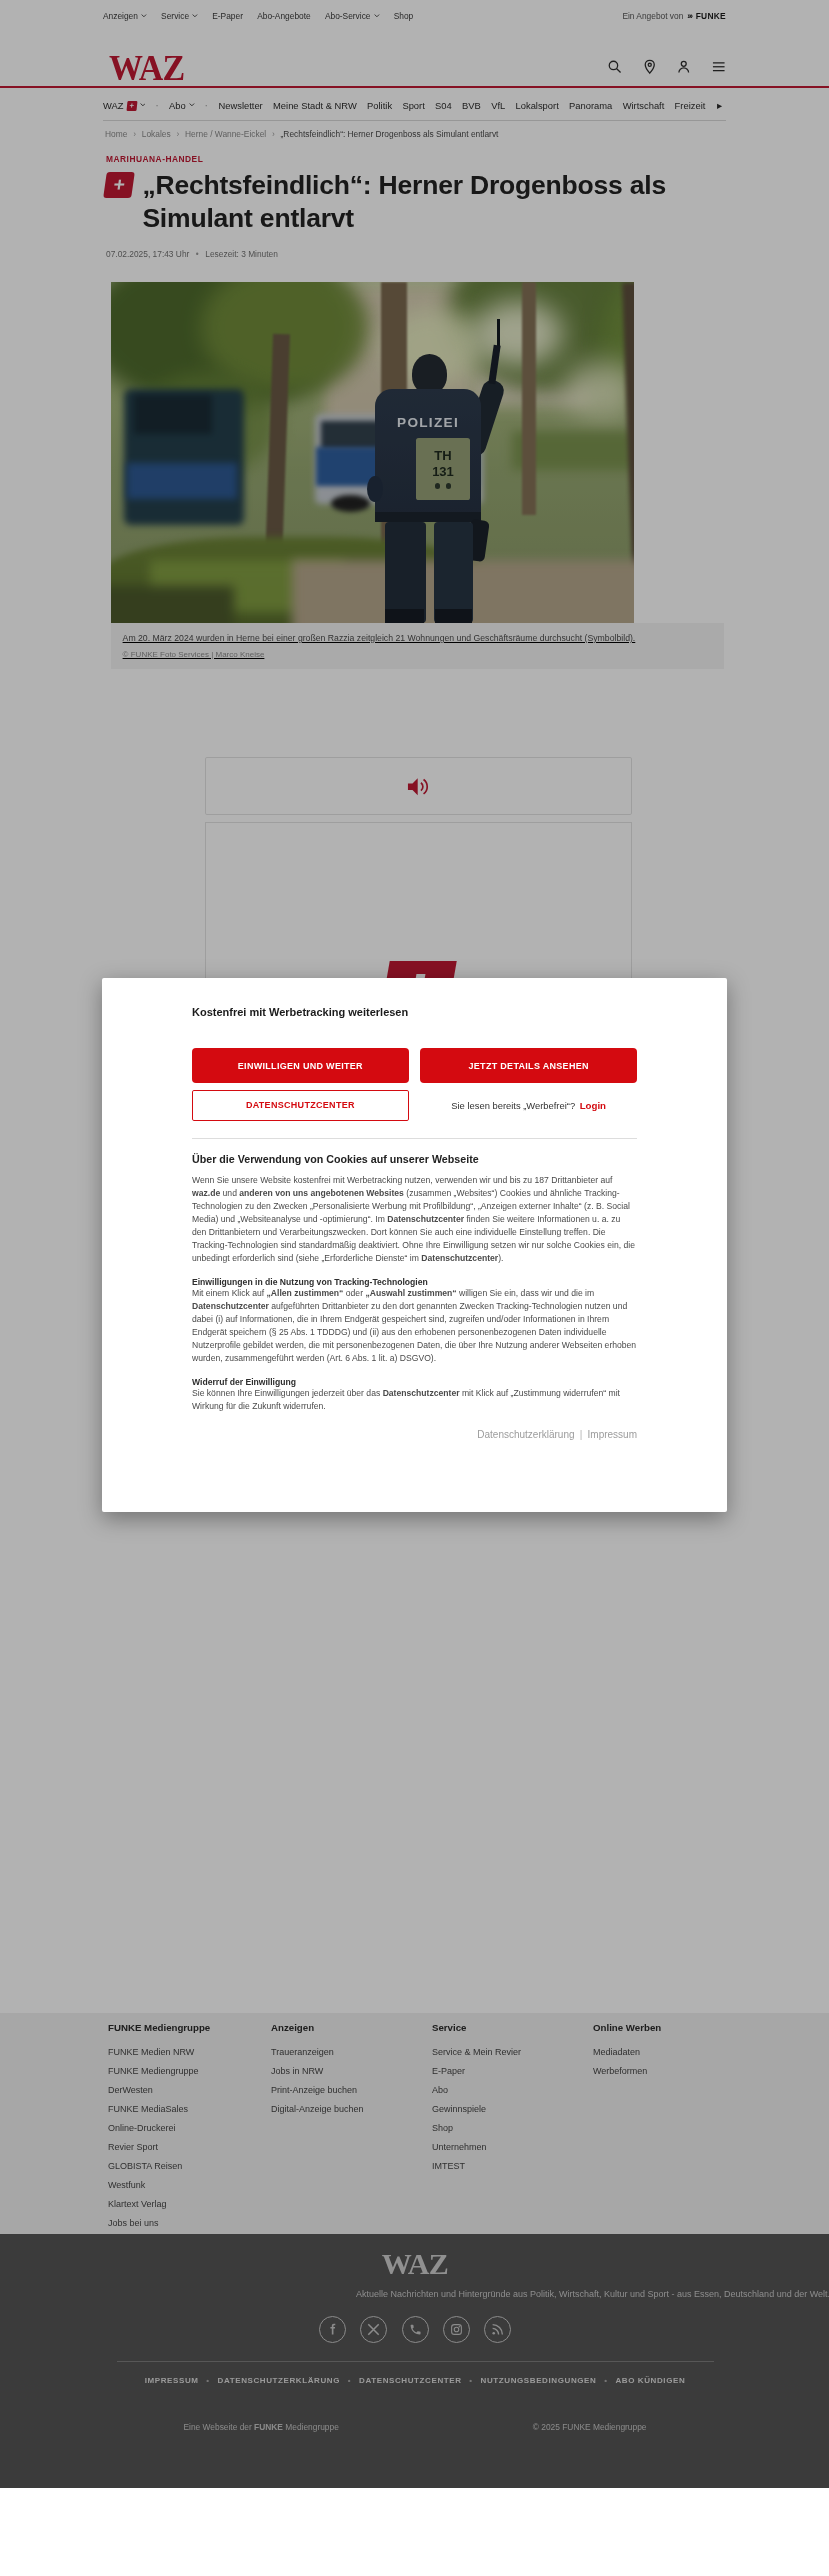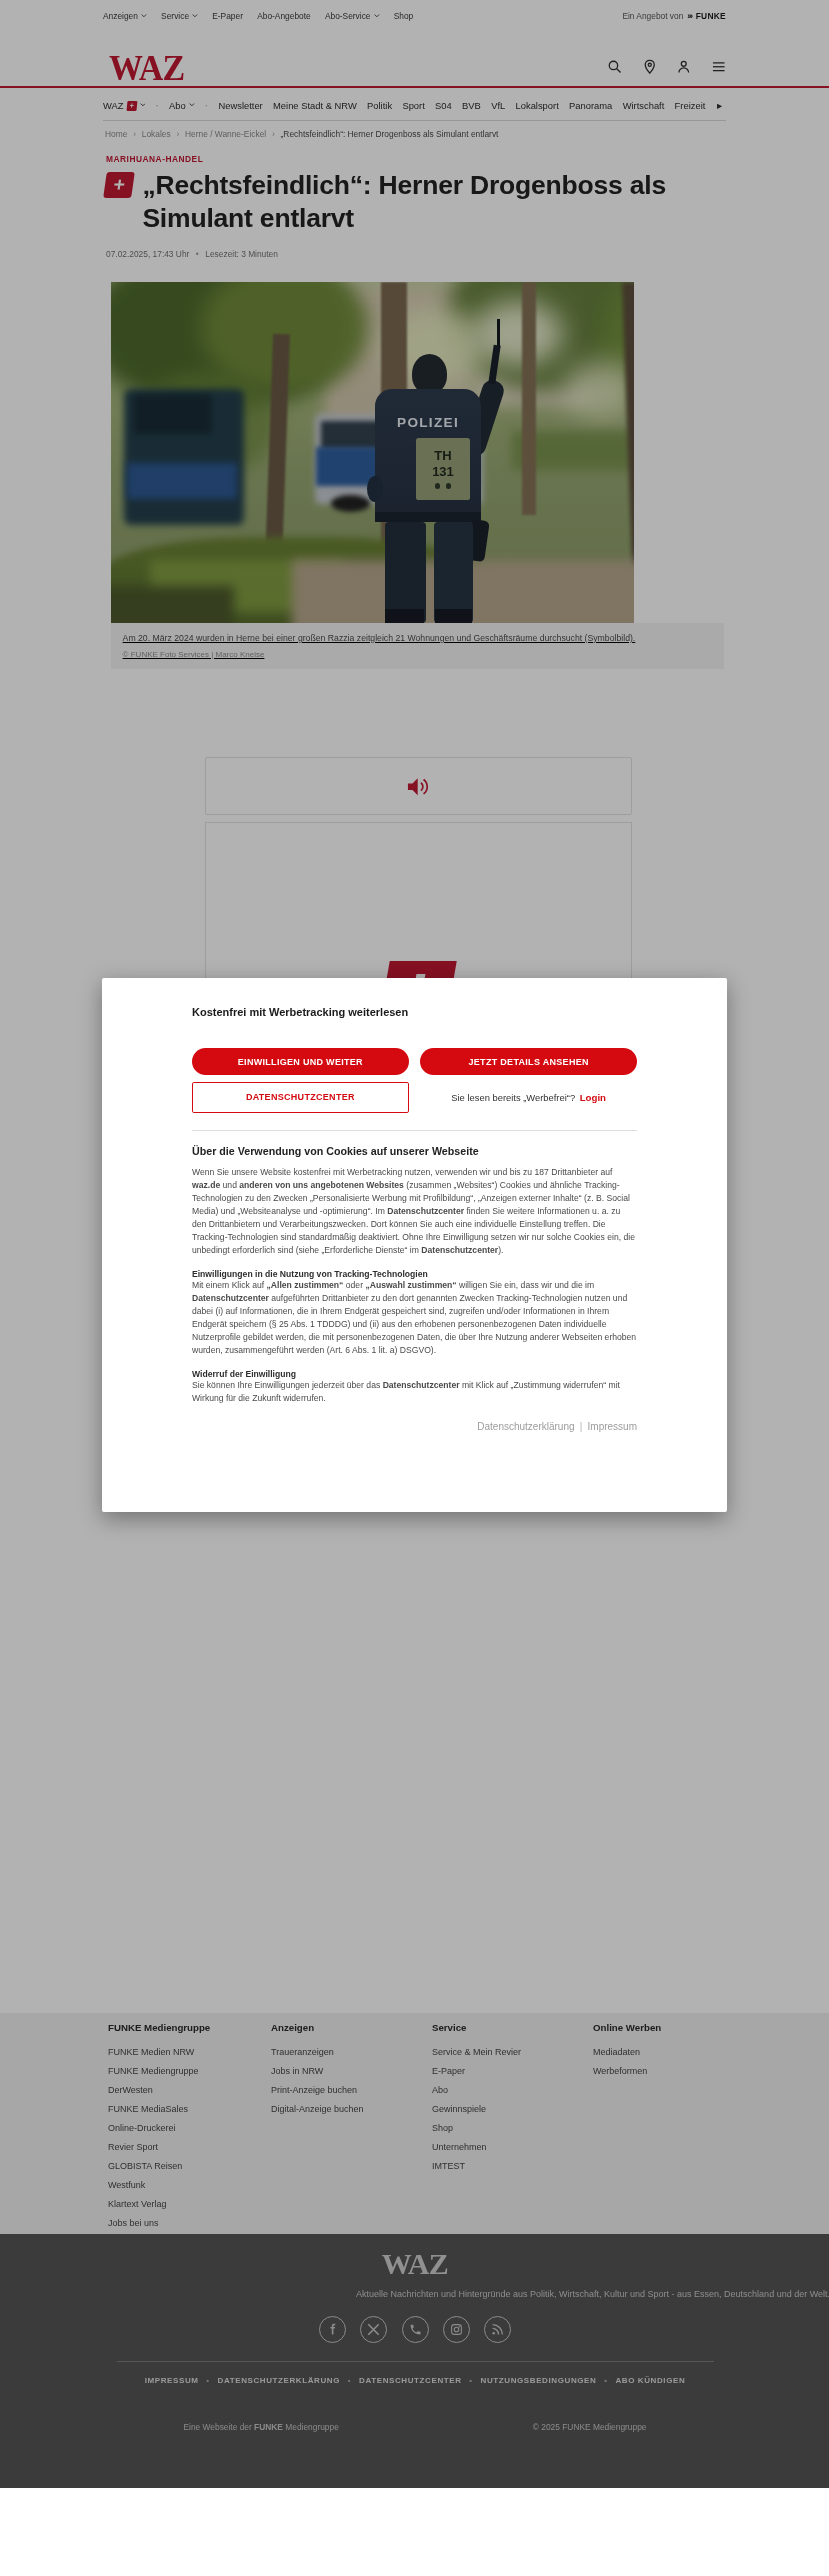--- a/index.html
+++ b/index.html
@@ -124,21 +124,21 @@
 
   
   .dim { position:absolute; top:0; left:0; width:830px; height:2488px; background:rgba(0,0,0,.30); z-index:40; }
 
   
   .modal { position:absolute; top:978px; left:102px; width:625px; height:534px; background:#fff; z-index:60; border-radius:1.9px; box-shadow:0 6.5px 22px rgba(0,0,0,.35); padding:28.4px 90px 19.4px; overflow:hidden; }
   .cols { display:grid; grid-template-columns:1fr 1fr; column-gap:11.6px; }
   .cols h3 { font-size:11px; color:#1b1b1b; margin-bottom:13px; }
   .cols p { font-size:9.4px; line-height:1.5; color:#3d3d3d; }
   .btn-row { display:grid; grid-template-columns:1fr 1fr; column-gap:11.6px; margin-top:17px; }
-  .btn { height:27px; border:none; border-radius:14px; background:#d40a10; color:#fff; font-family:inherit; font-size:9px; font-weight:bold; letter-spacing:0.3px; cursor:pointer; }
+  .btn { height:35px; border:none; border-radius:4px; background:#d40a10; color:#fff; font-family:inherit; font-size:9px; font-weight:bold; letter-spacing:0.3px; cursor:pointer; }
   .row2 { display:grid; grid-template-columns:1fr 1fr; column-gap:11.6px; margin-top:6.5px; align-items:center; }
   .btn-outline { height:31px; background:#fff; border:1.3px solid #d40a10; border-radius:1.9px; color:#d40a10; font-family:inherit; font-size:9px; font-weight:bold; letter-spacing:0.3px; cursor:pointer; }
   .login-line { display:flex; justify-content:center; align-items:center; gap:4.5px; font-size:9.4px; color:#333; }
   .login-link { color:#d40a10; font-weight:bold; font-size:9.7px; cursor:pointer; }
   .modal hr { border:none; border-top:0.6px solid #ddd; margin-top:17px; }
   .cookies-h { font-size:10.7px; color:#222; margin-top:14.2px; }
   .fine { font-size:8.6px; line-height:1.52; color:#4a4a4a; margin-top:9px; }
   .fine-h { font-size:8.6px; color:#2e2e2e; font-weight:bold; margin-top:11.6px; }
   .fine-p { font-size:8.6px; line-height:1.52; color:#4a4a4a; }
   .modal-links { margin-top:15.5px; text-align:right; font-size:10px; color:#9c9c9c; }

